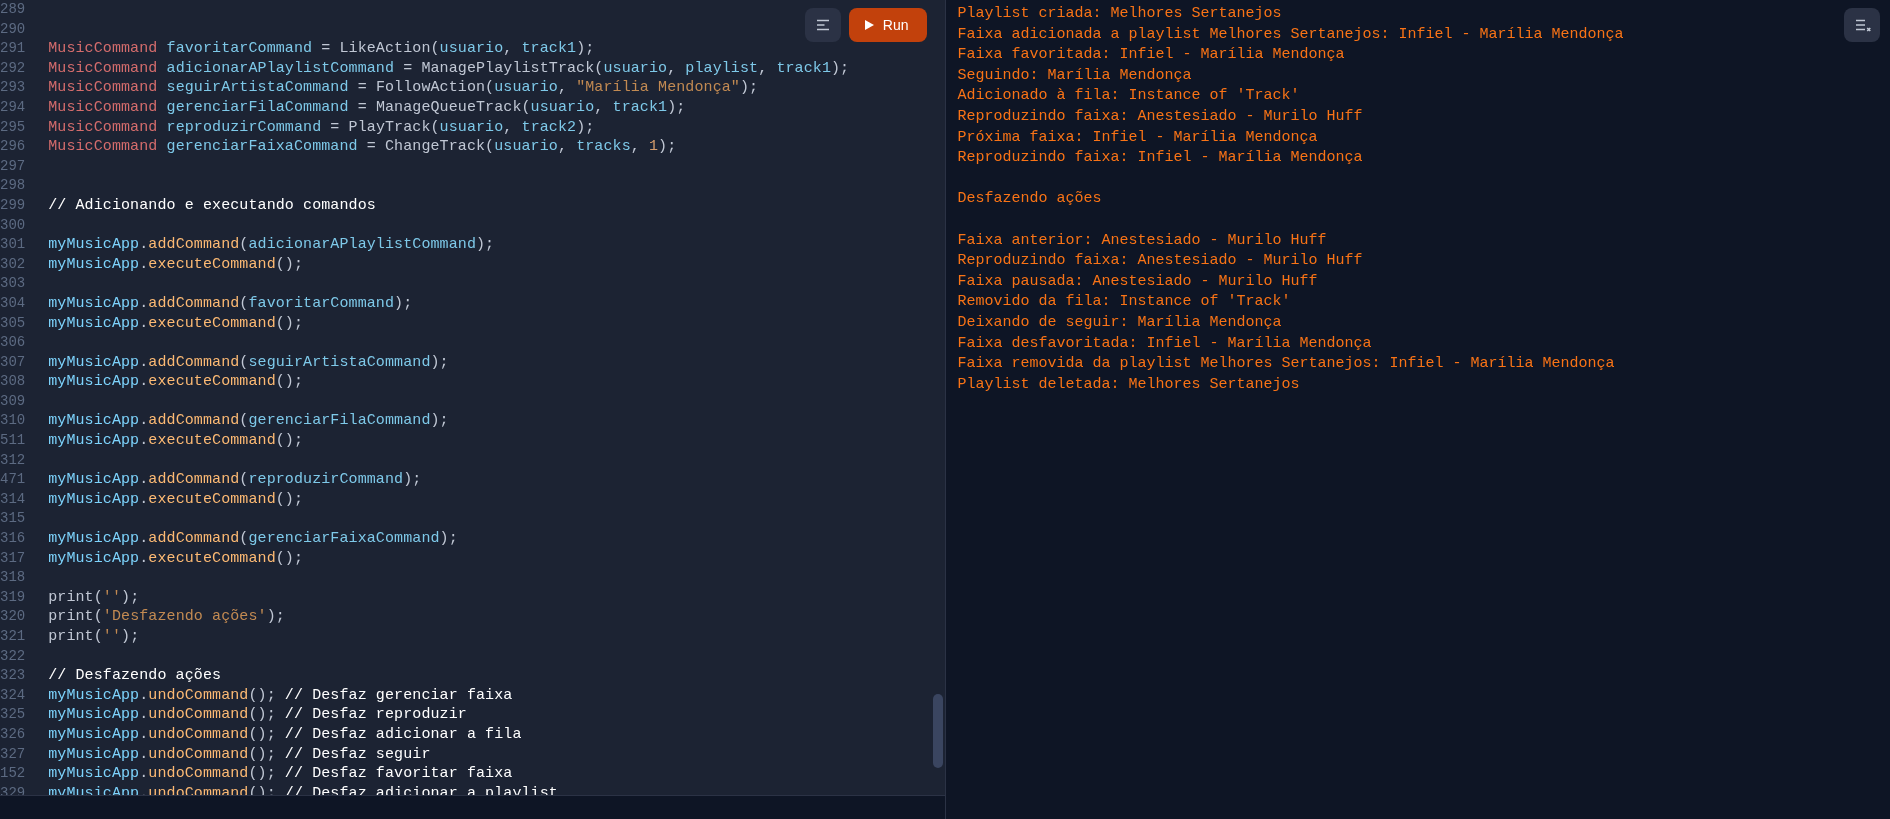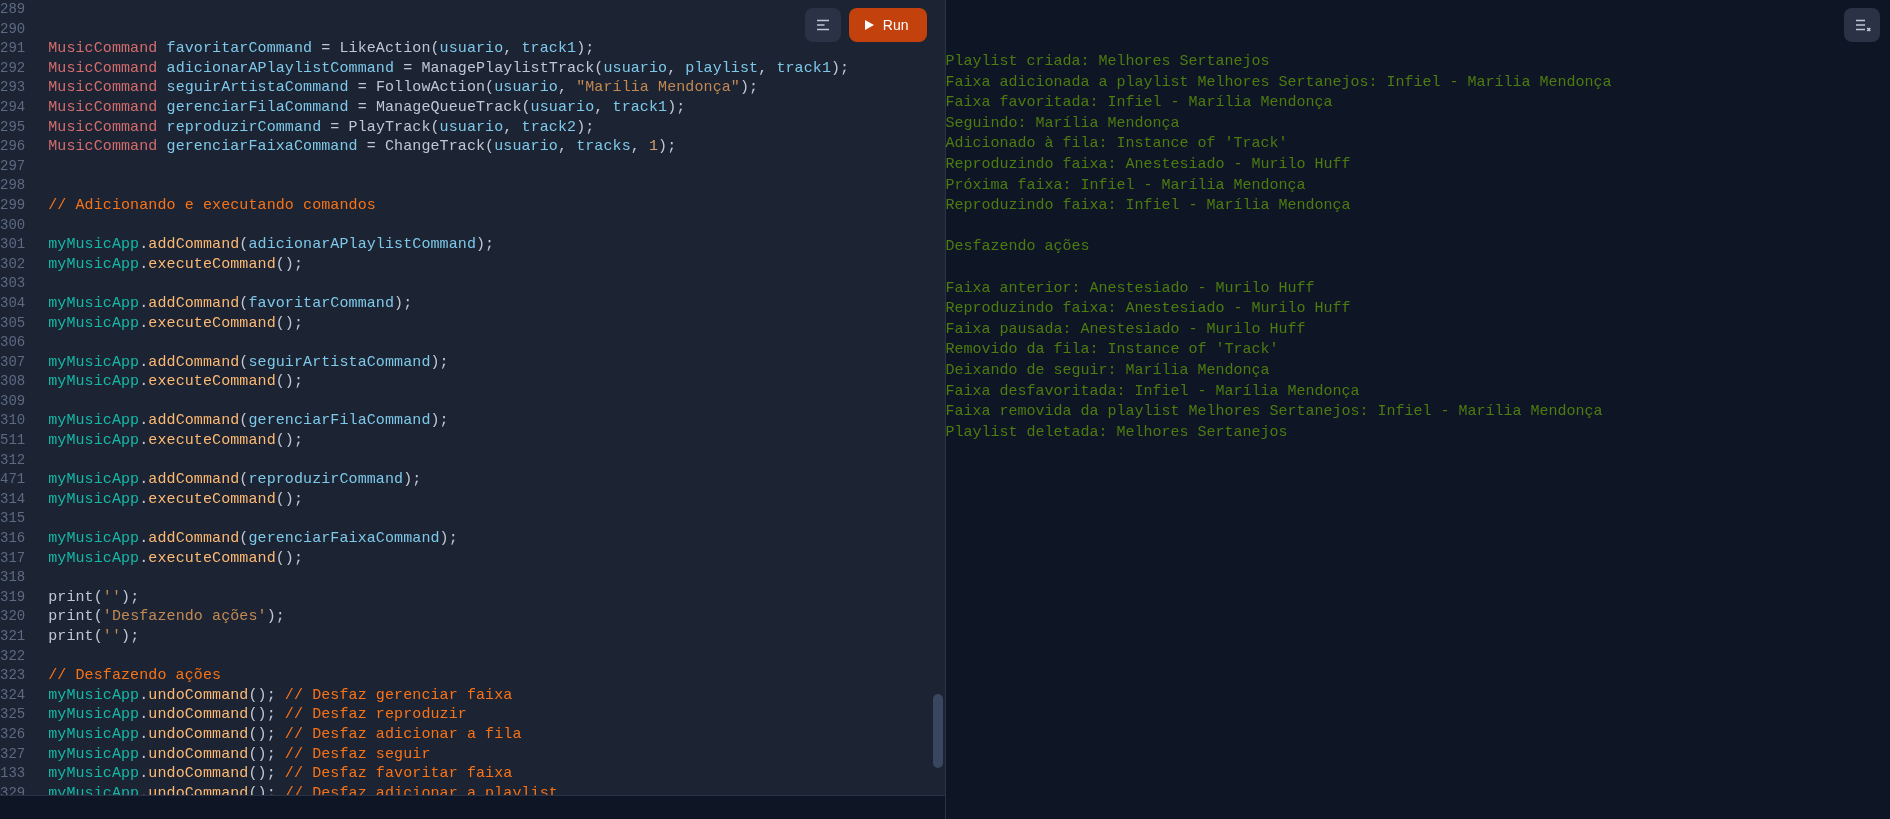--- a/index.html
+++ b/index.html
@@ -114,23 +114,23 @@
     position: relative;
     padding-left: 6px;
   }
   .code-line { height: 19.6px; }
   .tok-type { color: #d46c6c; }
   .tok-ident { color: #7ec9e9; }
   .tok-method { color: #fdba74; }
   .tok-call { color: #c0c7d4; }
   .tok-str { color: #c28a52; }
   .tok-num { color: #d49c6c; }
-  .tok-comm { color: #f97316; font-style: normal; }
+  .tok-comm { color: #ffffff; font-style: normal; }
   .tok-punc { color: #c0c7d4; }
-  .tok-obj { color: #14b8a6; }
+  .tok-obj { color: #7dd3fc; }
 
   
   .scroll-strip {
     position: absolute;
     top: 0;
     right: 0;
     width: 14px;
     height: 100%;
     background: transparent;
   }
@@ -154,26 +154,25 @@
     padding: 0 12px;
     gap: 18px;
     color: #5c6a82;
     font-family: -apple-system, BlinkMacSystemFont, "Segoe UI", sans-serif;
     font-size: 12px;
   }
 
   
   .console {
     flex: 1;
-    padding: 4px 10px 8px 0;
+    padding: 4px 10px 8px 12px;
     white-space: pre;
     font-size: 15px;
     line-height: 20.6px;
-    color: #4d7c0f;
-    margin-top: 48px;
+    color: #f97316;
   }
 </style>
 </head>
 <body>
 
 <div class="split">
 
   <div class="left">
 
     <div class="toolbar">
@@ -224,21 +223,21 @@
           <div>318</div>
           <div>319</div>
           <div>320</div>
           <div>321</div>
           <div>322</div>
           <div>323</div>
           <div>324</div>
           <div>325</div>
           <div>326</div>
           <div>327</div>
-          <div>133</div>
+          <div>152</div>
           <div>329</div>
         </div>
       <div class="code" id="code">
         <div class="code-line">  <span class="tok-type">MusicCommand</span><span class="tok-punc"> </span><span class="tok-ident">favoritarCommand</span><span class="tok-punc"> = </span><span class="tok-call">LikeAction</span><span class="tok-punc">(</span><span class="tok-ident">usuario</span><span class="tok-punc">, </span><span class="tok-ident">track1</span><span class="tok-punc">);</span></div><div class="code-line">  <span class="tok-type">MusicCommand</span><span class="tok-punc"> </span><span class="tok-ident">adicionarAPlaylistCommand</span><span class="tok-punc"> = </span><span class="tok-call">ManagePlaylistTrack</span><span class="tok-punc">(</span><span class="tok-ident">usuario</span><span class="tok-punc">, </span><span class="tok-ident">playlist</span><span class="tok-punc">, </span><span class="tok-ident">track1</span><span class="tok-punc">);</span></div><div class="code-line">  <span class="tok-type">MusicCommand</span><span class="tok-punc"> </span><span class="tok-ident">seguirArtistaCommand</span><span class="tok-punc"> = </span><span class="tok-call">FollowAction</span><span class="tok-punc">(</span><span class="tok-ident">usuario</span><span class="tok-punc">, </span><span class="tok-str">"Marília Mendonça"</span><span class="tok-punc">);</span></div><div class="code-line">  <span class="tok-type">MusicCommand</span><span class="tok-punc"> </span><span class="tok-ident">gerenciarFilaCommand</span><span class="tok-punc"> = </span><span class="tok-call">ManageQueueTrack</span><span class="tok-punc">(</span><span class="tok-ident">usuario</span><span class="tok-punc">, </span><span class="tok-ident">track1</span><span class="tok-punc">);</span></div><div class="code-line">  <span class="tok-type">MusicCommand</span><span class="tok-punc"> </span><span class="tok-ident">reproduzirCommand</span><span class="tok-punc"> = </span><span class="tok-call">PlayTrack</span><span class="tok-punc">(</span><span class="tok-ident">usuario</span><span class="tok-punc">, </span><span class="tok-ident">track2</span><span class="tok-punc">);</span></div><div class="code-line">  <span class="tok-type">MusicCommand</span><span class="tok-punc"> </span><span class="tok-ident">gerenciarFaixaCommand</span><span class="tok-punc"> = </span><span class="tok-call">ChangeTrack</span><span class="tok-punc">(</span><span class="tok-ident">usuario</span><span class="tok-punc">, </span><span class="tok-ident">tracks</span><span class="tok-punc">, </span><span class="tok-num">1</span><span class="tok-punc">);</span></div><div class="code-line">  </div><div class="code-line">  </div><div class="code-line">  <span class="tok-comm">// Adicionando e executando comandos</span></div><div class="code-line">  </div><div class="code-line">  <span class="tok-obj">myMusicApp</span><span class="tok-punc">.</span><span class="tok-method">addCommand</span><span class="tok-punc">(</span><span class="tok-ident">adicionarAPlaylistCommand</span><span class="tok-punc">);</span></div><div class="code-line">  <span class="tok-obj">myMusicApp</span><span class="tok-punc">.</span><span class="tok-method">executeCommand</span><span class="tok-punc">();</span></div><div class="code-line">  </div><div class="code-line">  <span class="tok-obj">myMusicApp</span><span class="tok-punc">.</span><span class="tok-method">addCommand</span><span class="tok-punc">(</span><span class="tok-ident">favoritarCommand</span><span class="tok-punc">);</span></div><div class="code-line">  <span class="tok-obj">myMusicApp</span><span class="tok-punc">.</span><span class="tok-method">executeCommand</span><span class="tok-punc">();</span></div><div class="code-line">  </div><div class="code-line">  <span class="tok-obj">myMusicApp</span><span class="tok-punc">.</span><span class="tok-method">addCommand</span><span class="tok-punc">(</span><span class="tok-ident">seguirArtistaCommand</span><span class="tok-punc">);</span></div><div class="code-line">  <span class="tok-obj">myMusicApp</span><span class="tok-punc">.</span><span class="tok-method">executeCommand</span><span class="tok-punc">();</span></div><div class="code-line">  </div><div class="code-line">  <span class="tok-obj">myMusicApp</span><span class="tok-punc">.</span><span class="tok-method">addCommand</span><span class="tok-punc">(</span><span class="tok-ident">gerenciarFilaCommand</span><span class="tok-punc">);</span></div><div class="code-line">  <span class="tok-obj">myMusicApp</span><span class="tok-punc">.</span><span class="tok-method">executeCommand</span><span class="tok-punc">();</span></div><div class="code-line">  </div><div class="code-line">  <span class="tok-obj">myMusicApp</span><span class="tok-punc">.</span><span class="tok-method">addCommand</span><span class="tok-punc">(</span><span class="tok-ident">reproduzirCommand</span><span class="tok-punc">);</span></div><div class="code-line">  <span class="tok-obj">myMusicApp</span><span class="tok-punc">.</span><span class="tok-method">executeCommand</span><span class="tok-punc">();</span></div><div class="code-line">  </div><div class="code-line">  <span class="tok-obj">myMusicApp</span><span class="tok-punc">.</span><span class="tok-method">addCommand</span><span class="tok-punc">(</span><span class="tok-ident">gerenciarFaixaCommand</span><span class="tok-punc">);</span></div><div class="code-line">  <span class="tok-obj">myMusicApp</span><span class="tok-punc">.</span><span class="tok-method">executeCommand</span><span class="tok-punc">();</span></div><div class="code-line">  </div><div class="code-line">  <span class="tok-call">print</span><span class="tok-punc">(</span><span class="tok-str">''</span><span class="tok-punc">);</span></div><div class="code-line">  <span class="tok-call">print</span><span class="tok-punc">(</span><span class="tok-str">'Desfazendo ações'</span><span class="tok-punc">);</span></div><div class="code-line">  <span class="tok-call">print</span><span class="tok-punc">(</span><span class="tok-str">''</span><span class="tok-punc">);</span></div><div class="code-line">  </div><div class="code-line">  <span class="tok-comm">// Desfazendo ações</span></div><div class="code-line">  <span class="tok-obj">myMusicApp</span><span class="tok-punc">.</span><span class="tok-method">undoCommand</span><span class="tok-punc">(); </span><span class="tok-comm">// Desfaz gerenciar faixa</span></div><div class="code-line">  <span class="tok-obj">myMusicApp</span><span class="tok-punc">.</span><span class="tok-method">undoCommand</span><span class="tok-punc">(); </span><span class="tok-comm">// Desfaz reproduzir</span></div><div class="code-line">  <span class="tok-obj">myMusicApp</span><span class="tok-punc">.</span><span class="tok-method">undoCommand</span><span class="tok-punc">(); </span><span class="tok-comm">// Desfaz adicionar a fila</span></div><div class="code-line">  <span class="tok-obj">myMusicApp</span><span class="tok-punc">.</span><span class="tok-method">undoCommand</span><span class="tok-punc">(); </span><span class="tok-comm">// Desfaz seguir</span></div><div class="code-line">  <span class="tok-obj">myMusicApp</span><span class="tok-punc">.</span><span class="tok-method">undoCommand</span><span class="tok-punc">(); </span><span class="tok-comm">// Desfaz favoritar faixa</span></div><div class="code-line">  <span class="tok-obj">myMusicApp</span><span class="tok-punc">.</span><span class="tok-method">undoCommand</span><span class="tok-punc">(); </span><span class="tok-comm">// Desfaz adicionar a playlist</span></div><div class="scroll-strip">
           <div class="scroll-thumb"></div>
         </div>
       </div>
     </div>
 
     <div class="bottom-bar"></div>

